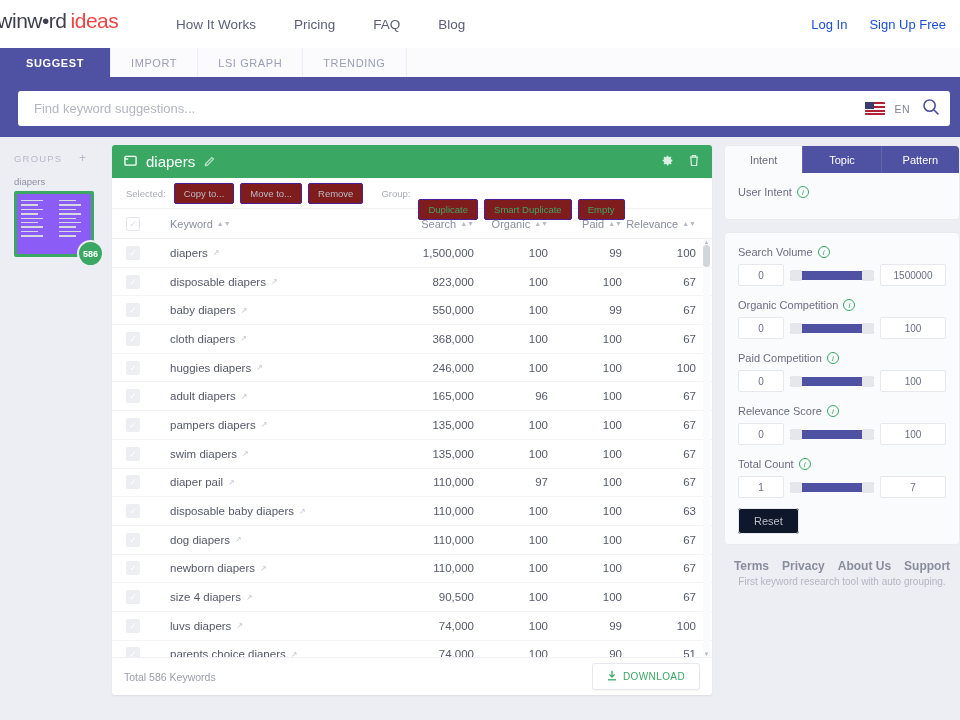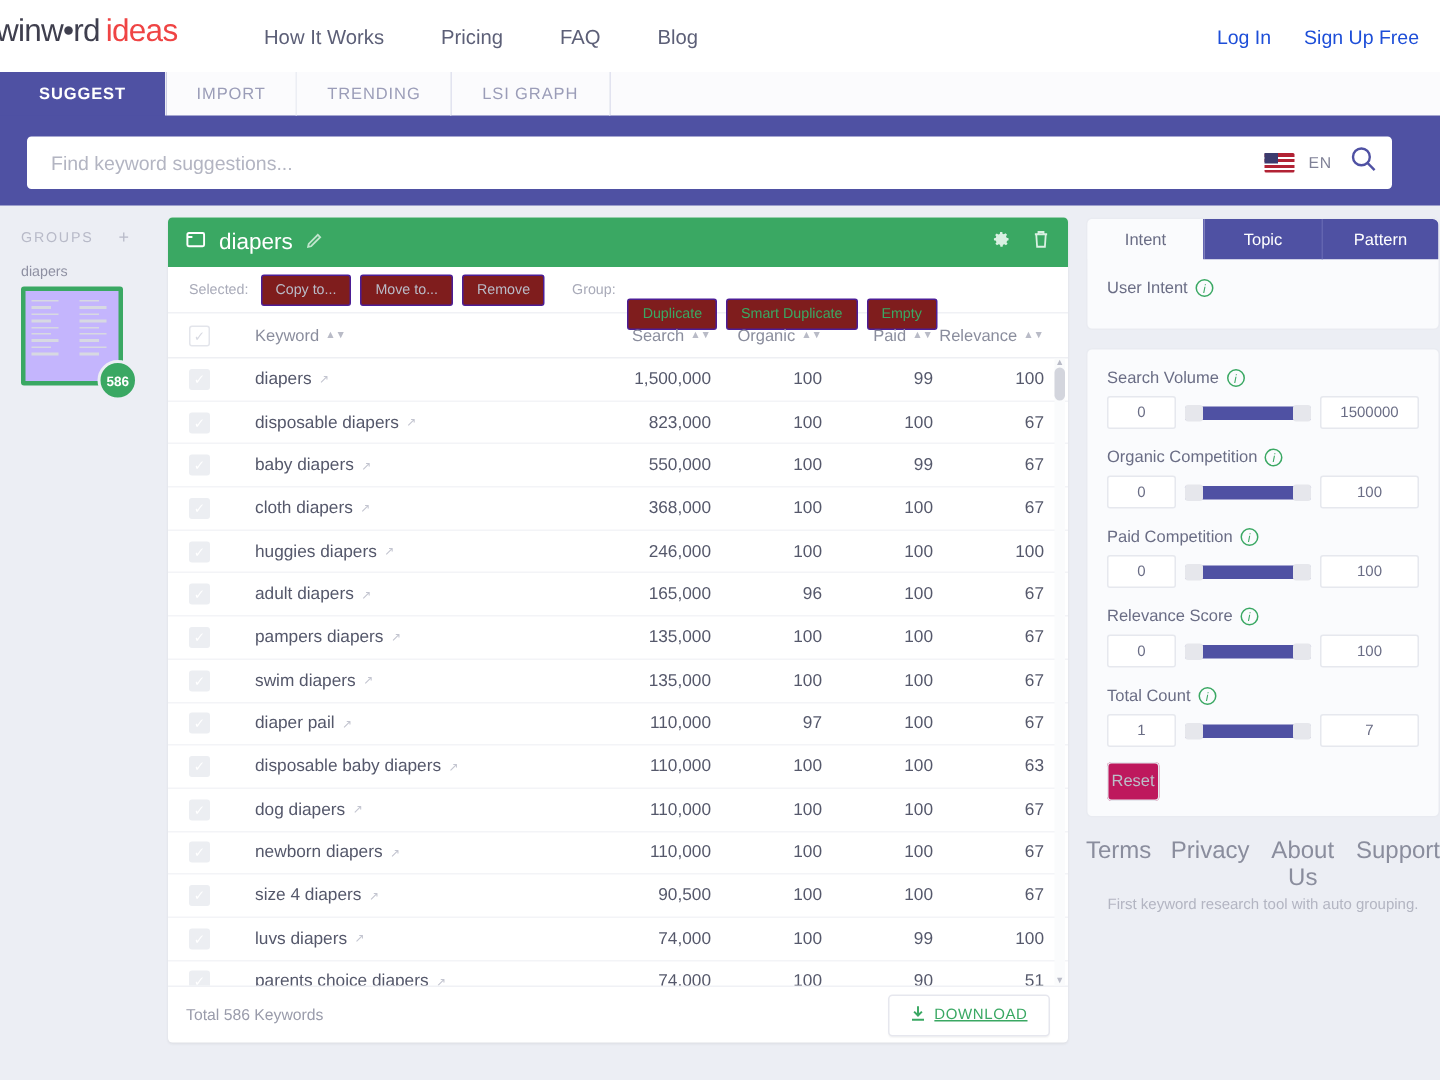--- a/index.html
+++ b/index.html
@@ -45,21 +45,21 @@
   .tab {
     font-size: 11px; letter-spacing: 0.6px;
     display: flex; align-items: center; justify-content: center;
     padding: 0 20px; color: #9b9db8; background: #fbfbfd;
     border-right: 1px solid #eceef4;
   }
   .tab:first-child { padding: 0 26px; }
   .tab.active { background: #4f51a3; color: #ffffff; font-weight: 700; }
   .tabs-filler { flex: 1; background: #fbfbfd; }
 
-  .searchwrap { padding: 14px 32px 0 18px; }
+  .searchwrap { padding: 14px 10px 0 18px; }
   .searchbox {
     height: 35px; background: #ffffff; border-radius: 3px;
     display: flex; align-items: center; padding: 0 10px 0 16px;
   }
   .searchbox input {
     flex: 1; border: none; outline: none;
     font-size: 13px; color: #3d3d4e;
     font-family: "Liberation Sans", sans-serif;
   }
   .searchbox input::placeholder { color: #b3b5c2; }
@@ -84,22 +84,22 @@
   
   .grouprail { width: 110px; padding: 6px 0 0 14px; }
   .grouprail-head {
     display: flex; align-items: center; justify-content: space-between;
     width: 72px; margin-bottom: 11px;
   }
   .grouprail-title { font-size: 9.5px; letter-spacing: 1.2px; color: #b8bac8; }
   .grouprail-add { font-size: 12px; color: #b8bac8; }
   .group-label { font-size: 9.5px; color: #8e90a2; margin-bottom: 4px; }
   .group-thumb {
-    width: 68px; height: 66px; border: 3px solid #3aa863;
-    background: #c4b5fd; position: relative; border-radius: 2px;
+    width: 80px; height: 66px; border: 3px solid #3aa863;
+    background: #8b5cf6; position: relative; border-radius: 2px;
     overflow: visible;
   }
   .group-thumb-inner {
     position:absolute; left:4px; top:6px; right:4px; bottom:4px;
     display:flex; gap:10px;
   }
   .thumb-col { flex:1; display:flex; flex-direction:column; gap:3px; }
   .thumb-line { height:1.4px; background:#d7d9e2; }
   .thumb-line.s { width:60%; }
   .thumb-line.m { width:80%; }
@@ -181,21 +181,20 @@
   .card-foot {
     height: 38px; display: flex; align-items: center;
     padding: 0 12px; border-top: 1px solid #f0f1f5;
   }
   .foot-total { font-size: 10.5px; color: #9a9cab; }
   .dl-btn {
     margin-left: auto; font-size: 10px; color: #3aa863; letter-spacing: .4px;
     border: 1px solid #e6e7ee; background: #fff; border-radius: 3px;
     padding: 6px 14px; display: flex; align-items: center; gap: 6px;
     box-shadow: 0 1px 1px rgba(0,0,0,.04);
-    text-decoration: underline;
   }
 
   
   .rightcol { width: 236px; margin-left: 12px; }
   .panel {
     background: #fafbfd; border: 1px solid #e9ebf1; border-radius: 4px;
     margin-bottom: 12px;
   }
   .rtabs { display: flex; border-radius: 4px 4px 0 0; overflow: hidden; }
   .rtab {
@@ -239,27 +238,27 @@
   }
   .sl-handle {
     position: absolute; top: 0; width: 12px; height: 11px;
     background: #e6e7ec; border-radius: 2px;
   }
   .sl-handle.l { left: 0; }
   .sl-handle.r { right: 0; }
   .fnum.wide { width: 66px; }
   .reset-btn {
     margin-top: 2px; font-size: 11px; color: #bcbec9;
-    border: 1px solid #e6e8ee; background: #be185d;
-    border-radius: 3px; padding: 6px 2px;
+    border: 1px solid #e6e8ee; background: #0f172a;
+    border-radius: 3px; padding: 6px 15px;
   }
 
   .rfooter { text-align: center; margin-top: 14px; }
   .rfooter-links { display: flex; justify-content: center; gap: 13px; margin-bottom: 3px; }
-  .rfooter-links a { font-size: 16px; color: #8a8d9d; text-decoration: none; }
+  .rfooter-links a { font-size: 12px; color: #8a8d9d; text-decoration: none; font-weight: bold; }
   .tagline { font-size: 10px; color: #b3b5c2; }
 </style>
 </head>
 <body>
 
 <div class="topnav">
   <div class="logo">
     <span>twinw•rd</span><span class="word2">ideas</span>
   </div>
   <div class="topnav-links">
@@ -271,22 +270,22 @@
   <div class="topnav-right">
     <a href="#">Log In</a>
     <a href="#">Sign Up Free</a>
   </div>
 </div>
 
 <div class="purpleband">
   <div class="tabs">
     <div class="tab active">SUGGEST</div>
     <div class="tab">IMPORT</div>
+    <div class="tab">LSI GRAPH</div>
     <div class="tab">TRENDING</div>
-    <div class="tab">LSI GRAPH</div>
     <div class="tabs-filler"></div>
   </div>
   <div class="searchwrap">
     <div class="searchbox">
       <input type="text" placeholder="Find keyword suggestions..." style="">
       <span class="flagicon"></span>
       <span class="langcode">EN</span>
       <span class="searchicon">
         <svg width="18" height="18" viewBox="0 0 18 18" fill="none" stroke="currentColor" stroke-width="1.6">
           <circle cx="7.6" cy="7.6" r="5.6"></circle>

